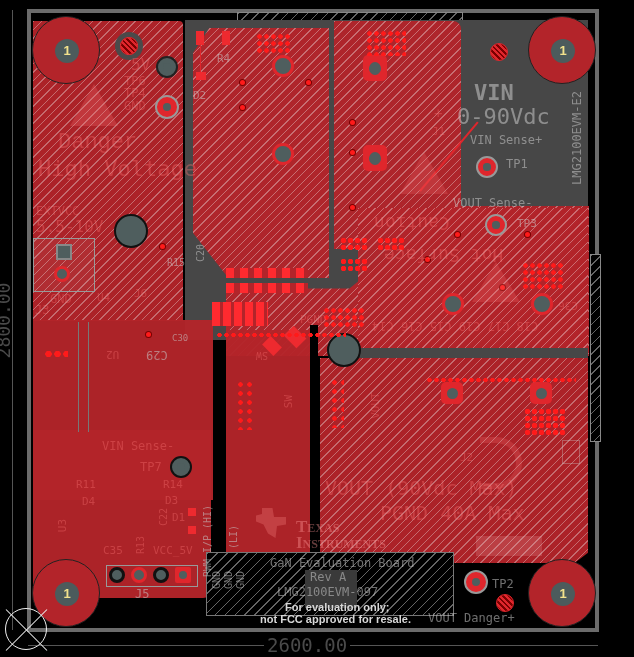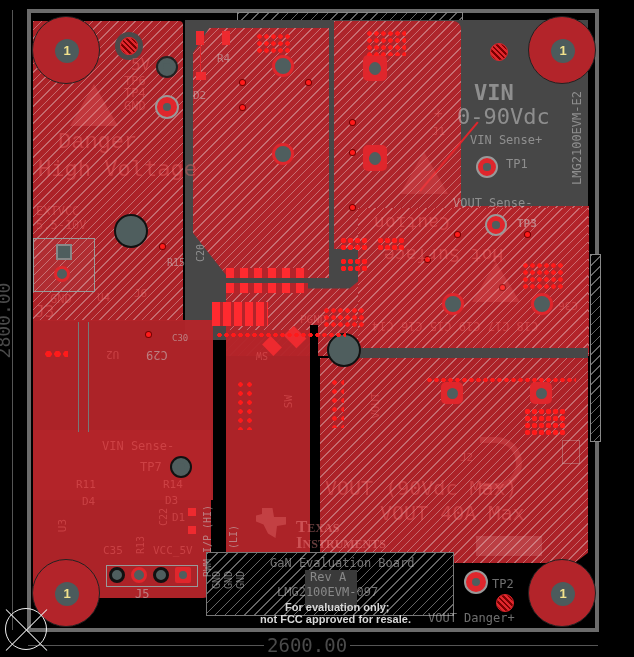--- a/index.html
+++ b/index.html
@@ -170,30 +170,30 @@
 <div class="silk" style="left:217px;top:53px;font-size:11px;">R4</div>
 <div class="silk" style="left:193px;top:90px;font-size:11px;">D2</div>
 
 <div class="silk" style="left:474px;top:82px;font-size:22px;font-weight:bold;">VIN</div>
 <div class="silk" style="left:457px;top:106px;font-size:22px;">0-90Vdc</div>
 <div class="silk-red" style="left:434px;top:106px;font-size:14px;">+</div>
 <div class="silk-red" style="left:432px;top:126px;font-size:11px;">J1</div>
 <div class="silk" style="left:470px;top:134px;font-size:12px;">VIN Sense+</div>
 <div class="silk" style="left:506px;top:158px;font-size:12px;">TP1</div>
 <div class="silk" style="left:453px;top:197px;font-size:12px;">VOUT Sense-</div>
-<div class="silk" style="left:517px;top:218px;font-size:11px;font-weight:bold;">TP3</div>
+<div class="silk" style="left:517px;top:218px;font-size:11px;">TP3</div>
 <div class="silk" style="left:530px;top:132px;font-size:12px;transform:rotate(-90deg);">LMG2100EVM-E2</div>
 
 <div class="silk-red" style="left:374px;top:214px;font-size:18px;transform:rotate(180deg);">Caution</div>
 <div class="silk-red" style="left:384px;top:246px;font-size:18px;transform:rotate(180deg);">Hot Surface</div>
 
 <div class="silk-red" style="left:36px;top:205px;font-size:12px;">EXTVCC</div>
-<div class="silk-red" style="left:36px;top:219px;font-size:12px;">5.5-10V</div>
+<div class="silk-red" style="left:36px;top:219px;font-size:16px;">5.5-10V</div>
 <div class="silk-red" style="left:50px;top:293px;font-size:12px;">GND</div>
-<div class="silk-red" style="left:35px;top:304px;font-size:16px;">J3</div>
+<div class="silk-red" style="left:35px;top:304px;font-size:12px;">J3</div>
 <div class="silk-red" style="left:134px;top:288px;font-size:11px;">J6</div>
 <div class="silk-red" style="left:97px;top:292px;font-size:11px;">U4</div>
 <div class="silk" style="left:167px;top:258px;font-size:10px;text-align:center;">R15</div>
 <div class="silk" style="left:192px;top:248px;font-size:10px;transform:rotate(-90deg);">C20</div>
 <div class="silk" style="left:146px;top:349px;font-size:12px;transform:rotate(180deg);">C29</div>
 <div class="silk" style="left:172px;top:334px;font-size:9px;">C30</div>
 <div class="silk-red" style="left:106px;top:349px;font-size:11px;transform:rotate(180deg);">U2</div>
 
 <div class="silk-red" style="left:300px;top:314px;font-size:11px;">PGND</div>
 <div class="silk-red" style="left:256px;top:350px;font-size:10px;transform:rotate(180deg);">SW</div>
@@ -224,21 +224,21 @@
 <div class="silk-red" style="left:153px;top:545px;font-size:11px;">VCC_5V</div>
 <div class="silk" style="left:135px;top:588px;font-size:12px;">J5</div>
 
 <div class="silk" style="left:172px;top:536px;font-size:10px;transform:rotate(-90deg);">PWM I/P (HI)</div>
 <div class="silk" style="left:222px;top:532px;font-size:10px;transform:rotate(-90deg);">(LI)</div>
 <div class="silk" style="left:208px;top:575px;font-size:10px;transform:rotate(-90deg);">GND</div>
 <div class="silk" style="left:220px;top:575px;font-size:10px;transform:rotate(-90deg);">GND</div>
 <div class="silk" style="left:232px;top:575px;font-size:10px;transform:rotate(-90deg);">GND</div>
 
 <div class="silk-red" style="left:325px;top:478px;font-size:20px;">VOUT (90Vdc Max)</div>
-<div class="silk-red" style="left:380px;top:503px;font-size:20px;">VOUT 40A Max</div>
+<div class="silk-red" style="left:380px;top:503px;font-size:20px;">PGND 40A Max</div>
 <div class="silk-red" style="left:460px;top:452px;font-size:11px;">J2</div>
 <div class="abs" style="left:480px;top:437px;width:36px;height:40px;border:6px solid rgba(255,120,120,.22);border-left:none;border-radius:0 30px 30px 0;"></div>
 <div class="abs" style="left:562px;top:440px;width:16px;height:22px;border:1px solid rgba(200,200,200,.35);"></div>
 
 <div class="abs" style="left:256px;top:508px;width:30px;height:30px;background:rgba(255,140,140,.28);clip-path:polygon(20% 0,55% 0,60% 30%,100% 30%,100% 55%,70% 60%,65% 100%,40% 85%,25% 55%,0 45%,0 25%,20% 20%);"></div>
 <div class="silk-red" style="left:296px;top:518px;font-size:17px;font-family:'Liberation Serif',serif;font-variant:small-caps;font-weight:bold;color:rgba(255,150,150,.4);">Texas</div>
 <div class="silk-red" style="left:296px;top:534px;font-size:17px;font-family:'Liberation Serif',serif;font-variant:small-caps;font-weight:bold;color:rgba(255,150,150,.4);">Instruments</div>
 <div class="silk" style="left:270px;top:557px;font-size:12px;">GaN Evaluation Board</div>
 <div class="silk" style="left:310px;top:571px;font-size:12px;">Rev A</div>
 <div class="silk" style="left:277px;top:586px;font-size:12px;">LMG2100EVM-097</div>

